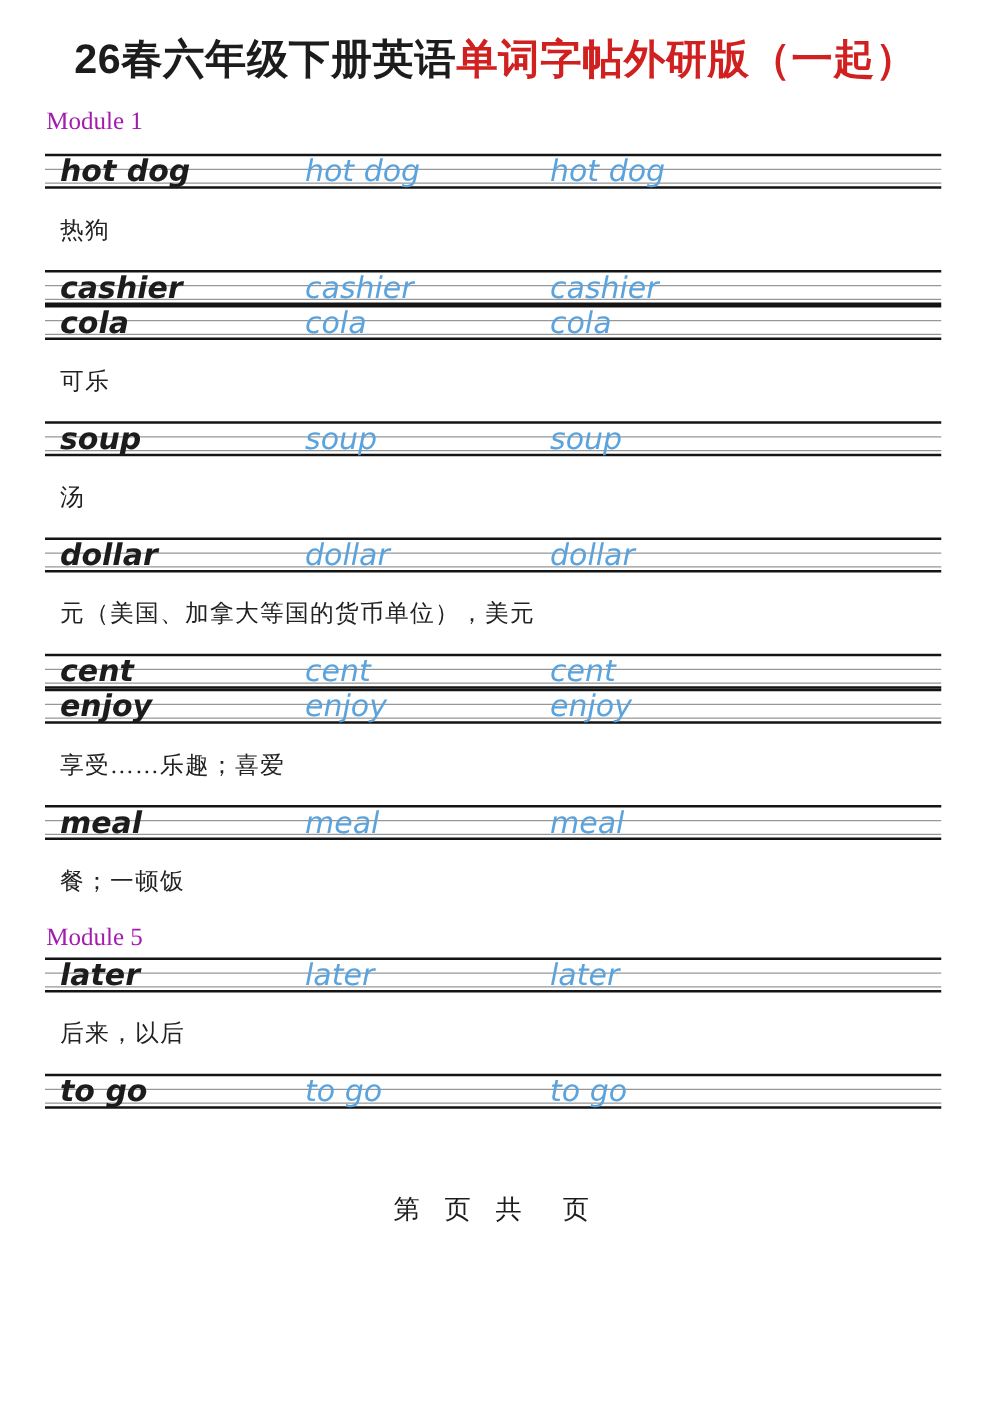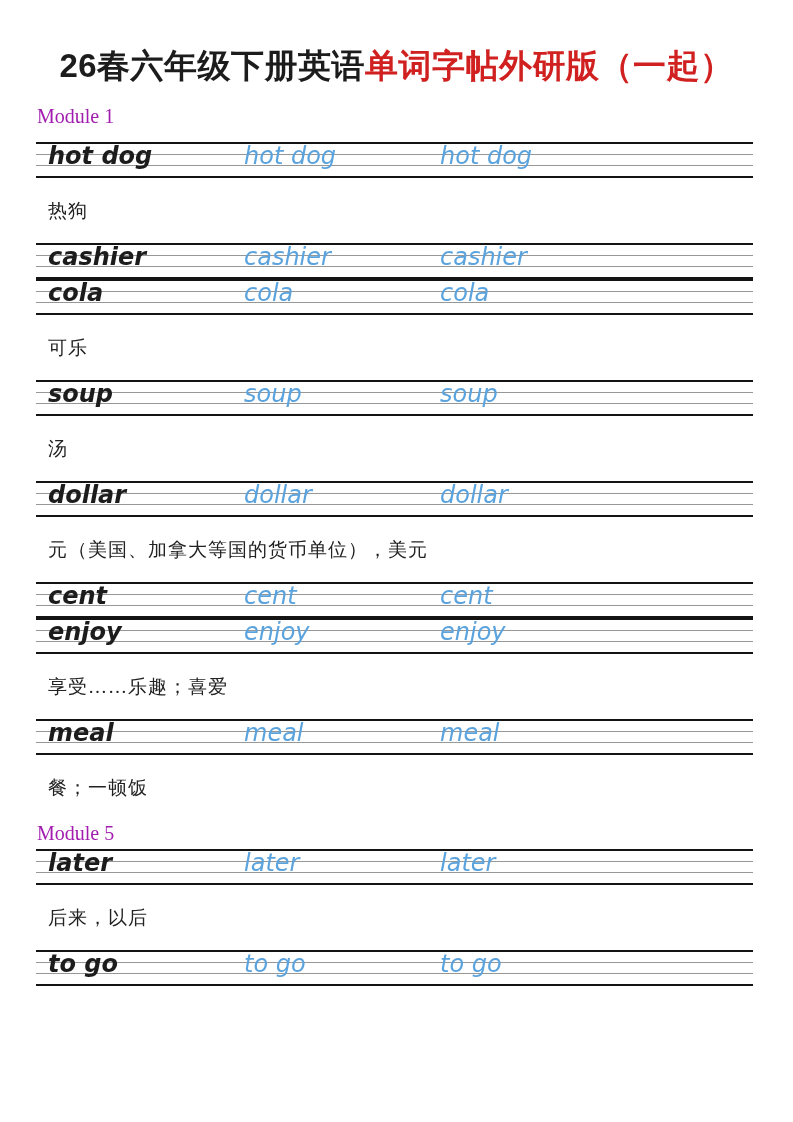--- a/index.html
+++ b/index.html
@@ -6,31 +6,31 @@
   html,body { background:#e9e9e9; }
   .page {
     width:793px; height:1122px; margin:0 auto; position:relative;
     background:#ffffff; overflow:hidden;
     font-family:"Liberation Sans", sans-serif; color:#1c1c1c;
   }
   .title {
     padding-top:27px; height:67px; text-align:center;
     font-family:"Liberation Sans", sans-serif;
     font-size:33px; font-weight:bold; line-height:40px;
-    letter-spacing:0.5px; white-space:nowrap;margin-top:19px;
+    letter-spacing:0.5px; white-space:nowrap;
   }
   .title .t-red { color:#d02020; }
   .content { margin-left:36px; width:717px; }
   .module-label {
     font-family:"Liberation Serif", serif;
     font-size:20px; line-height:26px; color:#a21caf;
     margin:0 0 3px 1px;
   }
   .module-section:first-of-type .module-label { margin-top:17px; margin-bottom:13px; }
-  .practice { position:relative; height:36px; }
+  .practice { position:relative; height:28px; }
   .gl { position:absolute; left:0; right:0; }
   .gl-top    { top:0;      height:2px; background:#141414; }
   .gl-mid1   { top:12px;   height:1px; background:#979797; }
   .gl-mid2   { top:23px;   height:1px; background:#979797; }
   .gl-bottom { bottom:0;   height:2px; background:#141414; }
   .word {
     position:absolute; top:0;
     font-family:"DejaVu Sans", sans-serif; font-style:italic;
     font-size:24px; line-height:28px; white-space:pre;
   }
@@ -189,13 +189,14 @@
       <div class="gl gl-bottom"></div>
       <span class="word word-main">to go</span>
       <span class="word word-trace t1">to go</span>
       <span class="word word-trace t2">to go</span>
     </div>
   </div>
 </div>
   </div>
 </div>
 
+  <div class="footer">第 页 共  页</div>
 </div>
 
 </body></html>

